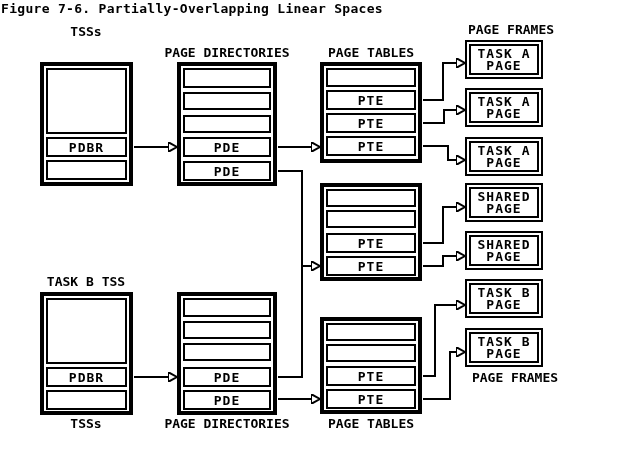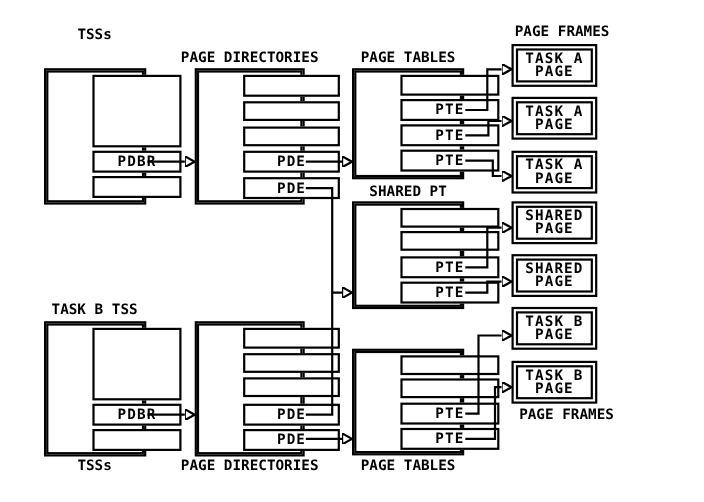--- a/index.html
+++ b/index.html
@@ -16,45 +16,45 @@
   }
   .bigbox{
     position:absolute;border:2px solid #000;background:#fff;box-sizing:border-box;
   }
   .inner{
     position:absolute;left:0;top:0;right:0;bottom:0;border:2px solid #000;
   }
   .cell{
     position:absolute;border:2px solid #000;box-sizing:border-box;background:#fff;
     display:flex;align-items:center;justify-content:center;
-    font-size:13px;letter-spacing:1px;margin-left:38px;
+    font-size:13px;letter-spacing:1px;
   }
   .frame{
     position:absolute;left:465px;width:78px;height:39px;border:2px solid #000;
     box-sizing:border-box;background:#fff;
   }
   .frame .finner{
     position:absolute;left:2px;top:2px;right:2px;bottom:2px;border:2px solid #000;
     display:flex;flex-direction:column;align-items:center;justify-content:center;
   }
   .frame .fline{font-size:13px;line-height:12px;letter-spacing:1px;}
   svg.wires{position:absolute;left:0;top:0;pointer-events:none;}
   svg.wires path{stroke:#000;stroke-width:2;fill:none;}
 </style>
 </head>
 <body>
 
 <div class="canvas">
 
+  <div class="title">Figure 7-6. Partially-Overlapping Linear Spaces</div>
 
   <div class="lbl" style="left:36px;top:24px;width:100px">TSSs</div>
   <div class="lbl" style="left:157px;top:45px;width:140px">PAGE DIRECTORIES</div>
   <div class="lbl" style="left:301px;top:45px;width:140px">PAGE TABLES</div>
   <div class="lbl" style="left:441px;top:22px;width:140px">PAGE FRAMES</div>
-  <div class="lbl" style="left:301px;top:167px;width:140px">SHARED PT</div>
   <div class="lbl" style="left:36px;top:274px;width:100px">TASK B TSS</div>
   <div class="lbl" style="left:36px;top:416px;width:100px">TSSs</div>
   <div class="lbl" style="left:157px;top:416px;width:140px">PAGE DIRECTORIES</div>
   <div class="lbl" style="left:301px;top:416px;width:140px">PAGE TABLES</div>
   <div class="lbl" style="left:445px;top:370px;width:140px">PAGE FRAMES</div>
 
   <div class="bigbox" style="left:40px;top:62px;width:93px;height:124px">
     <div class="inner"></div>
     <div class="cell" style="left:4px;top:4px;width:81px;height:66px"></div>
     <div class="cell" style="left:4px;top:73px;width:81px;height:20px">PDBR</div>

